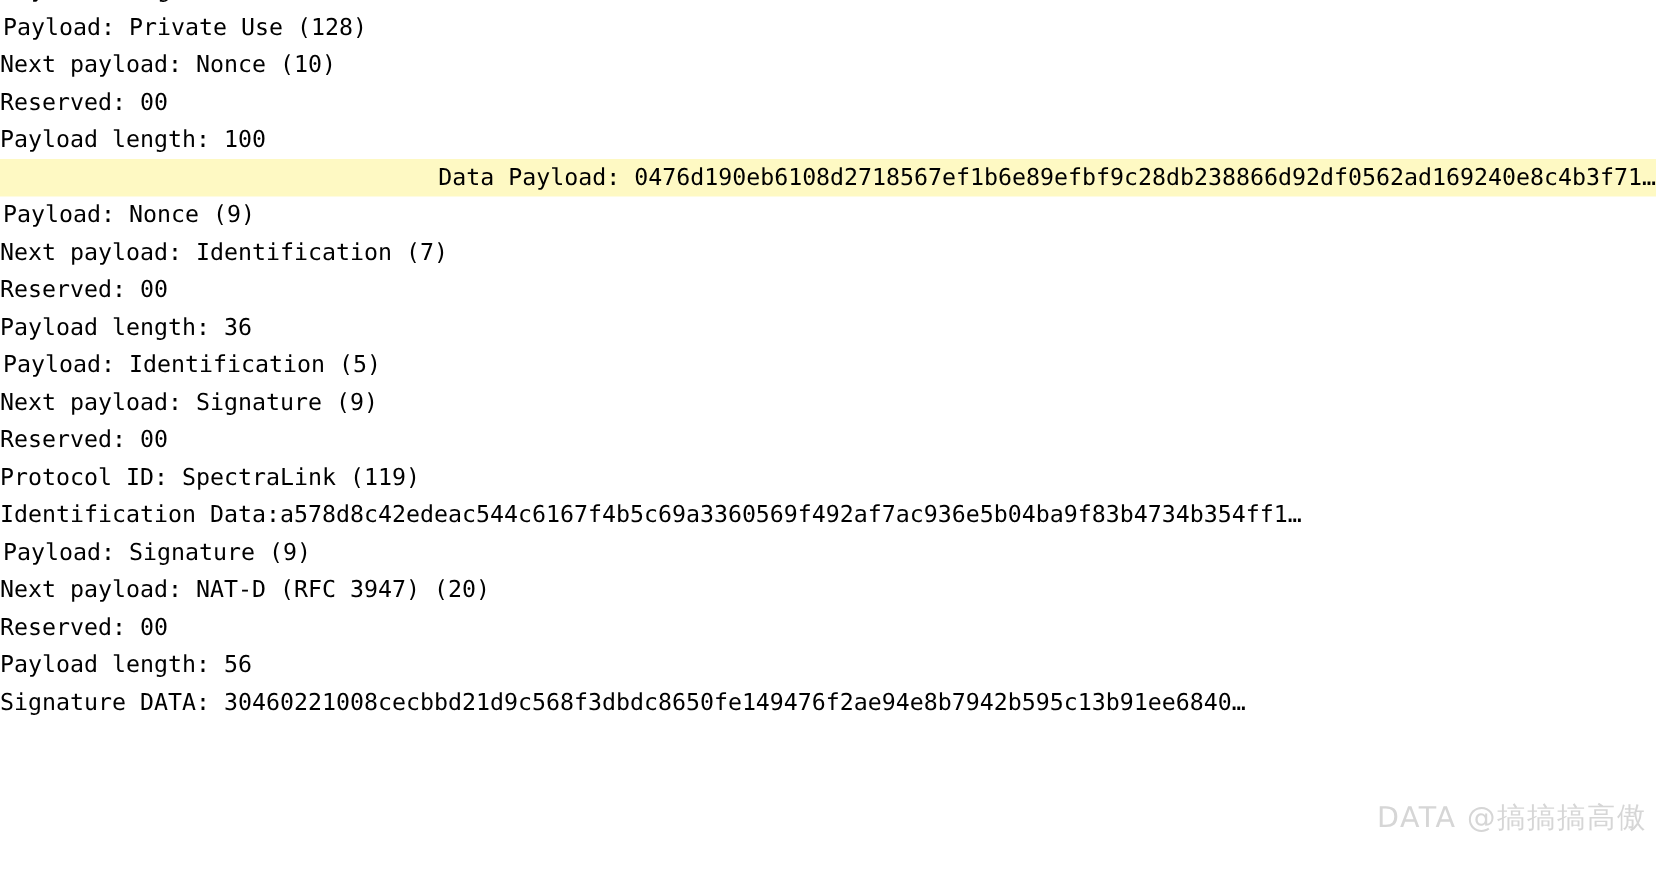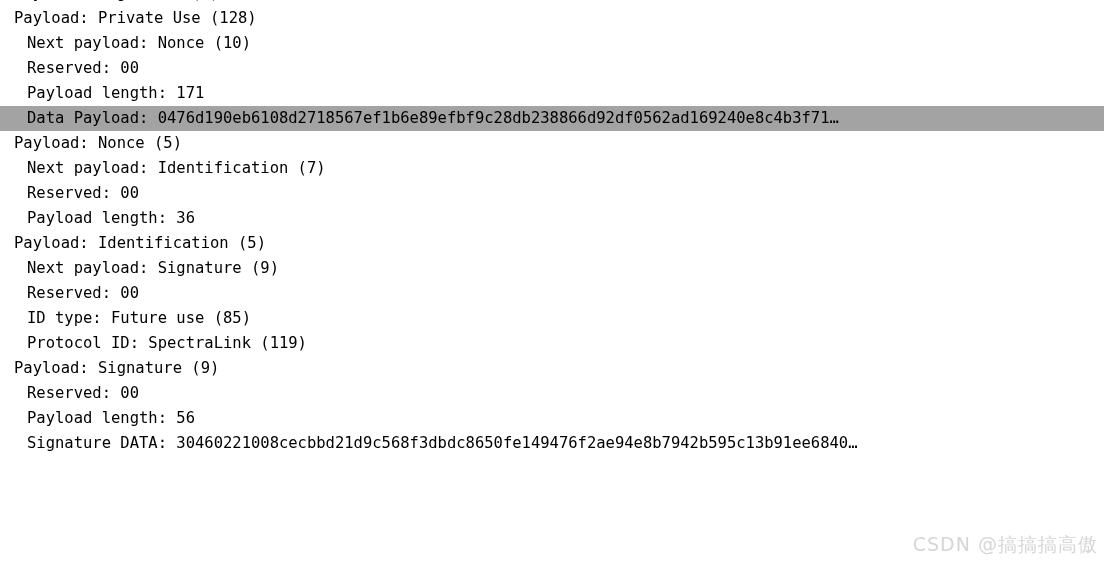--- a/index.html
+++ b/index.html
@@ -36,25 +36,26 @@
     font-size: 15.5px;
     color: #000000;
     letter-spacing: 0px;
     background: transparent;
   }
   .row .txt {
     display: inline-block;
     white-space: pre;
   }
   
-  .lvl0 { padding-left: 2px; margin-left: 12px; }
-  .lvl1 { padding-left: 27px; }
+  .lvl0 { padding-left: 2px; }
+  .lvl1 { }
 
   .row.selected {
-    background: #a3a3a3;
+    background: #fef9c3;
+    text-align: right;
   }
   .row.selected .txt { color: #000000; }
 
   .watermark {
     position: absolute;
     right: 6px;
     bottom: 24px;
     font-family: "DejaVu Sans", "Liberation Sans", sans-serif;
     font-size: 19px;
     color: #d6d6d6;
@@ -65,30 +66,31 @@
 </style>
 </head>
 <body>
 
 <div id="tree">
   <div class="rows">
       <div class="row"><span class="txt lvl0">Payload: Signature (9)</span></div>
       <div class="row"><span class="txt lvl0">Payload: Private Use (128)</span></div>
       <div class="row"><span class="txt lvl1">Next payload: Nonce (10)</span></div>
       <div class="row"><span class="txt lvl1">Reserved: 00</span></div>
-      <div class="row"><span class="txt lvl1">Payload length: 171</span></div>
+      <div class="row"><span class="txt lvl1">Payload length: 100</span></div>
       <div class="row selected"><span class="txt lvl1">Data Payload: 0476d190eb6108d2718567ef1b6e89efbf9c28db238866d92df0562ad169240e8c4b3f71…</span></div>
-      <div class="row"><span class="txt lvl0">Payload: Nonce (5)</span></div>
+      <div class="row"><span class="txt lvl0">Payload: Nonce (9)</span></div>
       <div class="row"><span class="txt lvl1">Next payload: Identification (7)</span></div>
       <div class="row"><span class="txt lvl1">Reserved: 00</span></div>
       <div class="row"><span class="txt lvl1">Payload length: 36</span></div>
       <div class="row"><span class="txt lvl0">Payload: Identification (5)</span></div>
       <div class="row"><span class="txt lvl1">Next payload: Signature (9)</span></div>
       <div class="row"><span class="txt lvl1">Reserved: 00</span></div>
-      <div class="row"><span class="txt lvl1">ID type: Future use (85)</span></div>
       <div class="row"><span class="txt lvl1">Protocol ID: SpectraLink (119)</span></div>
+      <div class="row"><span class="txt lvl1">Identification Data:a578d8c42edeac544c6167f4b5c69a3360569f492af7ac936e5b04ba9f83b4734b354ff1…</span></div>
       <div class="row"><span class="txt lvl0">Payload: Signature (9)</span></div>
+      <div class="row"><span class="txt lvl1">Next payload: NAT-D (RFC 3947) (20)</span></div>
       <div class="row"><span class="txt lvl1">Reserved: 00</span></div>
       <div class="row"><span class="txt lvl1">Payload length: 56</span></div>
       <div class="row"><span class="txt lvl1">Signature DATA: 30460221008cecbbd21d9c568f3dbdc8650fe149476f2ae94e8b7942b595c13b91ee6840…</span></div>
     </div>
-  <div class="watermark">CSDN @搞搞搞高傲</div>
+  <div class="watermark">DATA @搞搞搞高傲</div>
 </div>
 
 </body></html>

